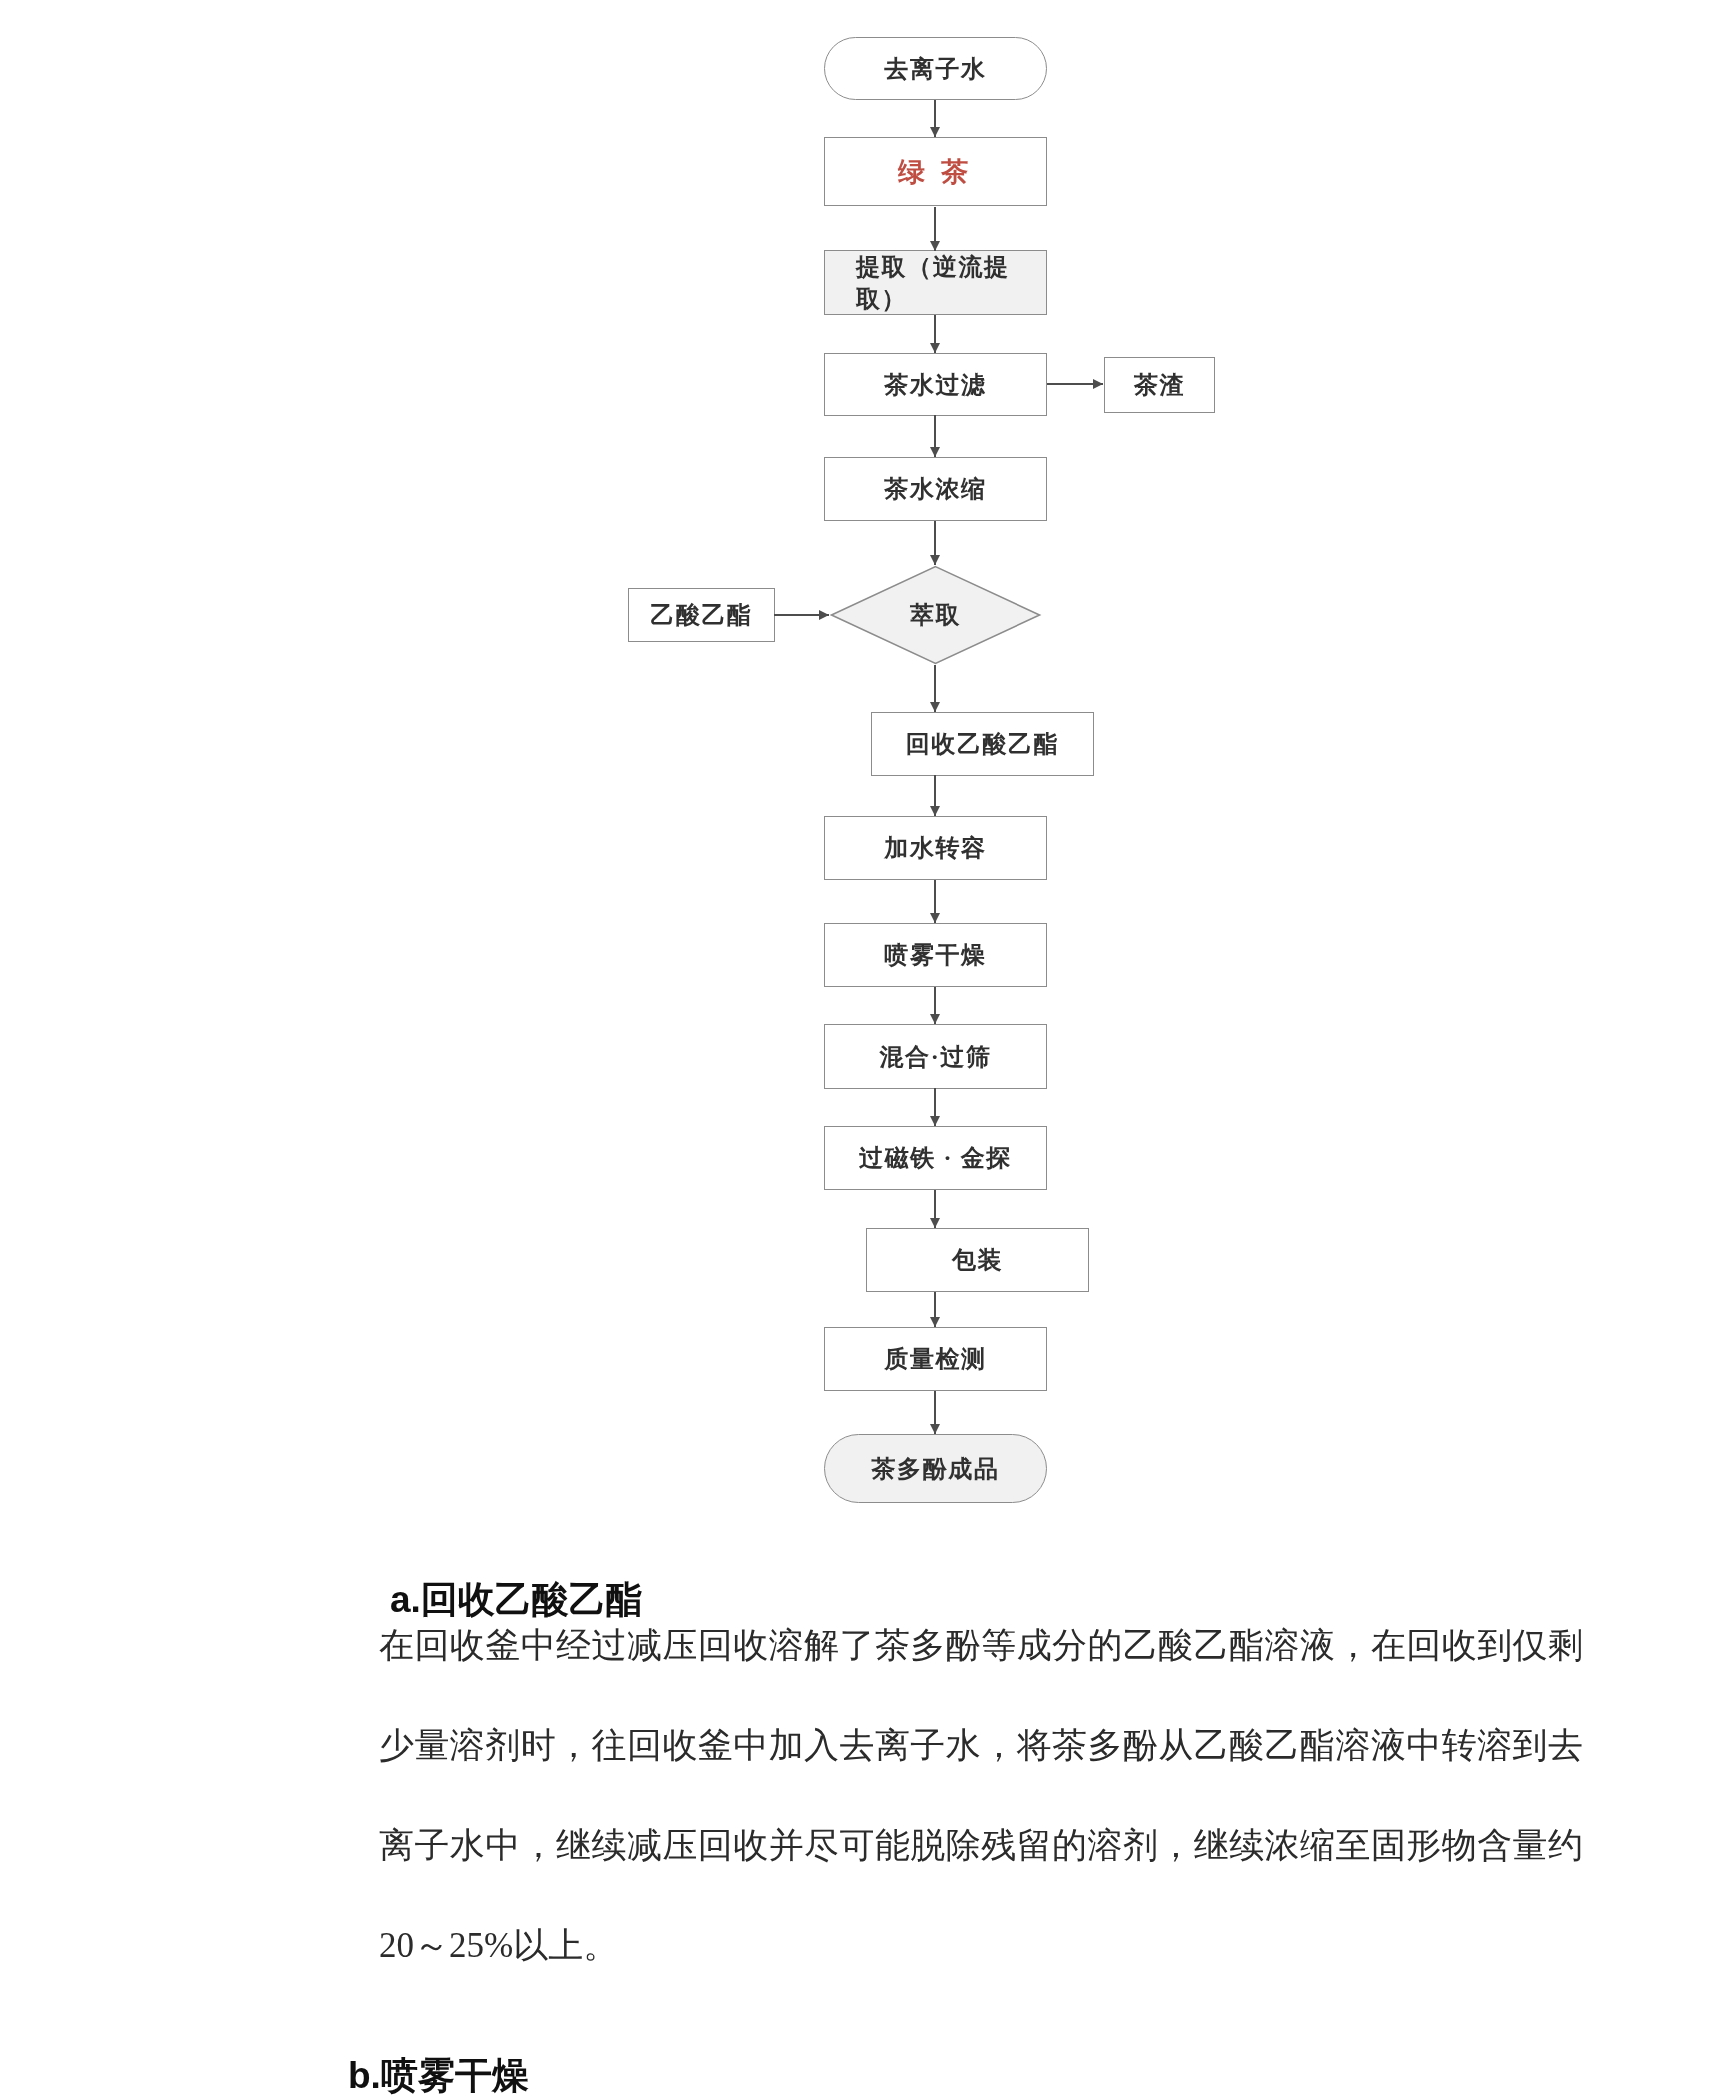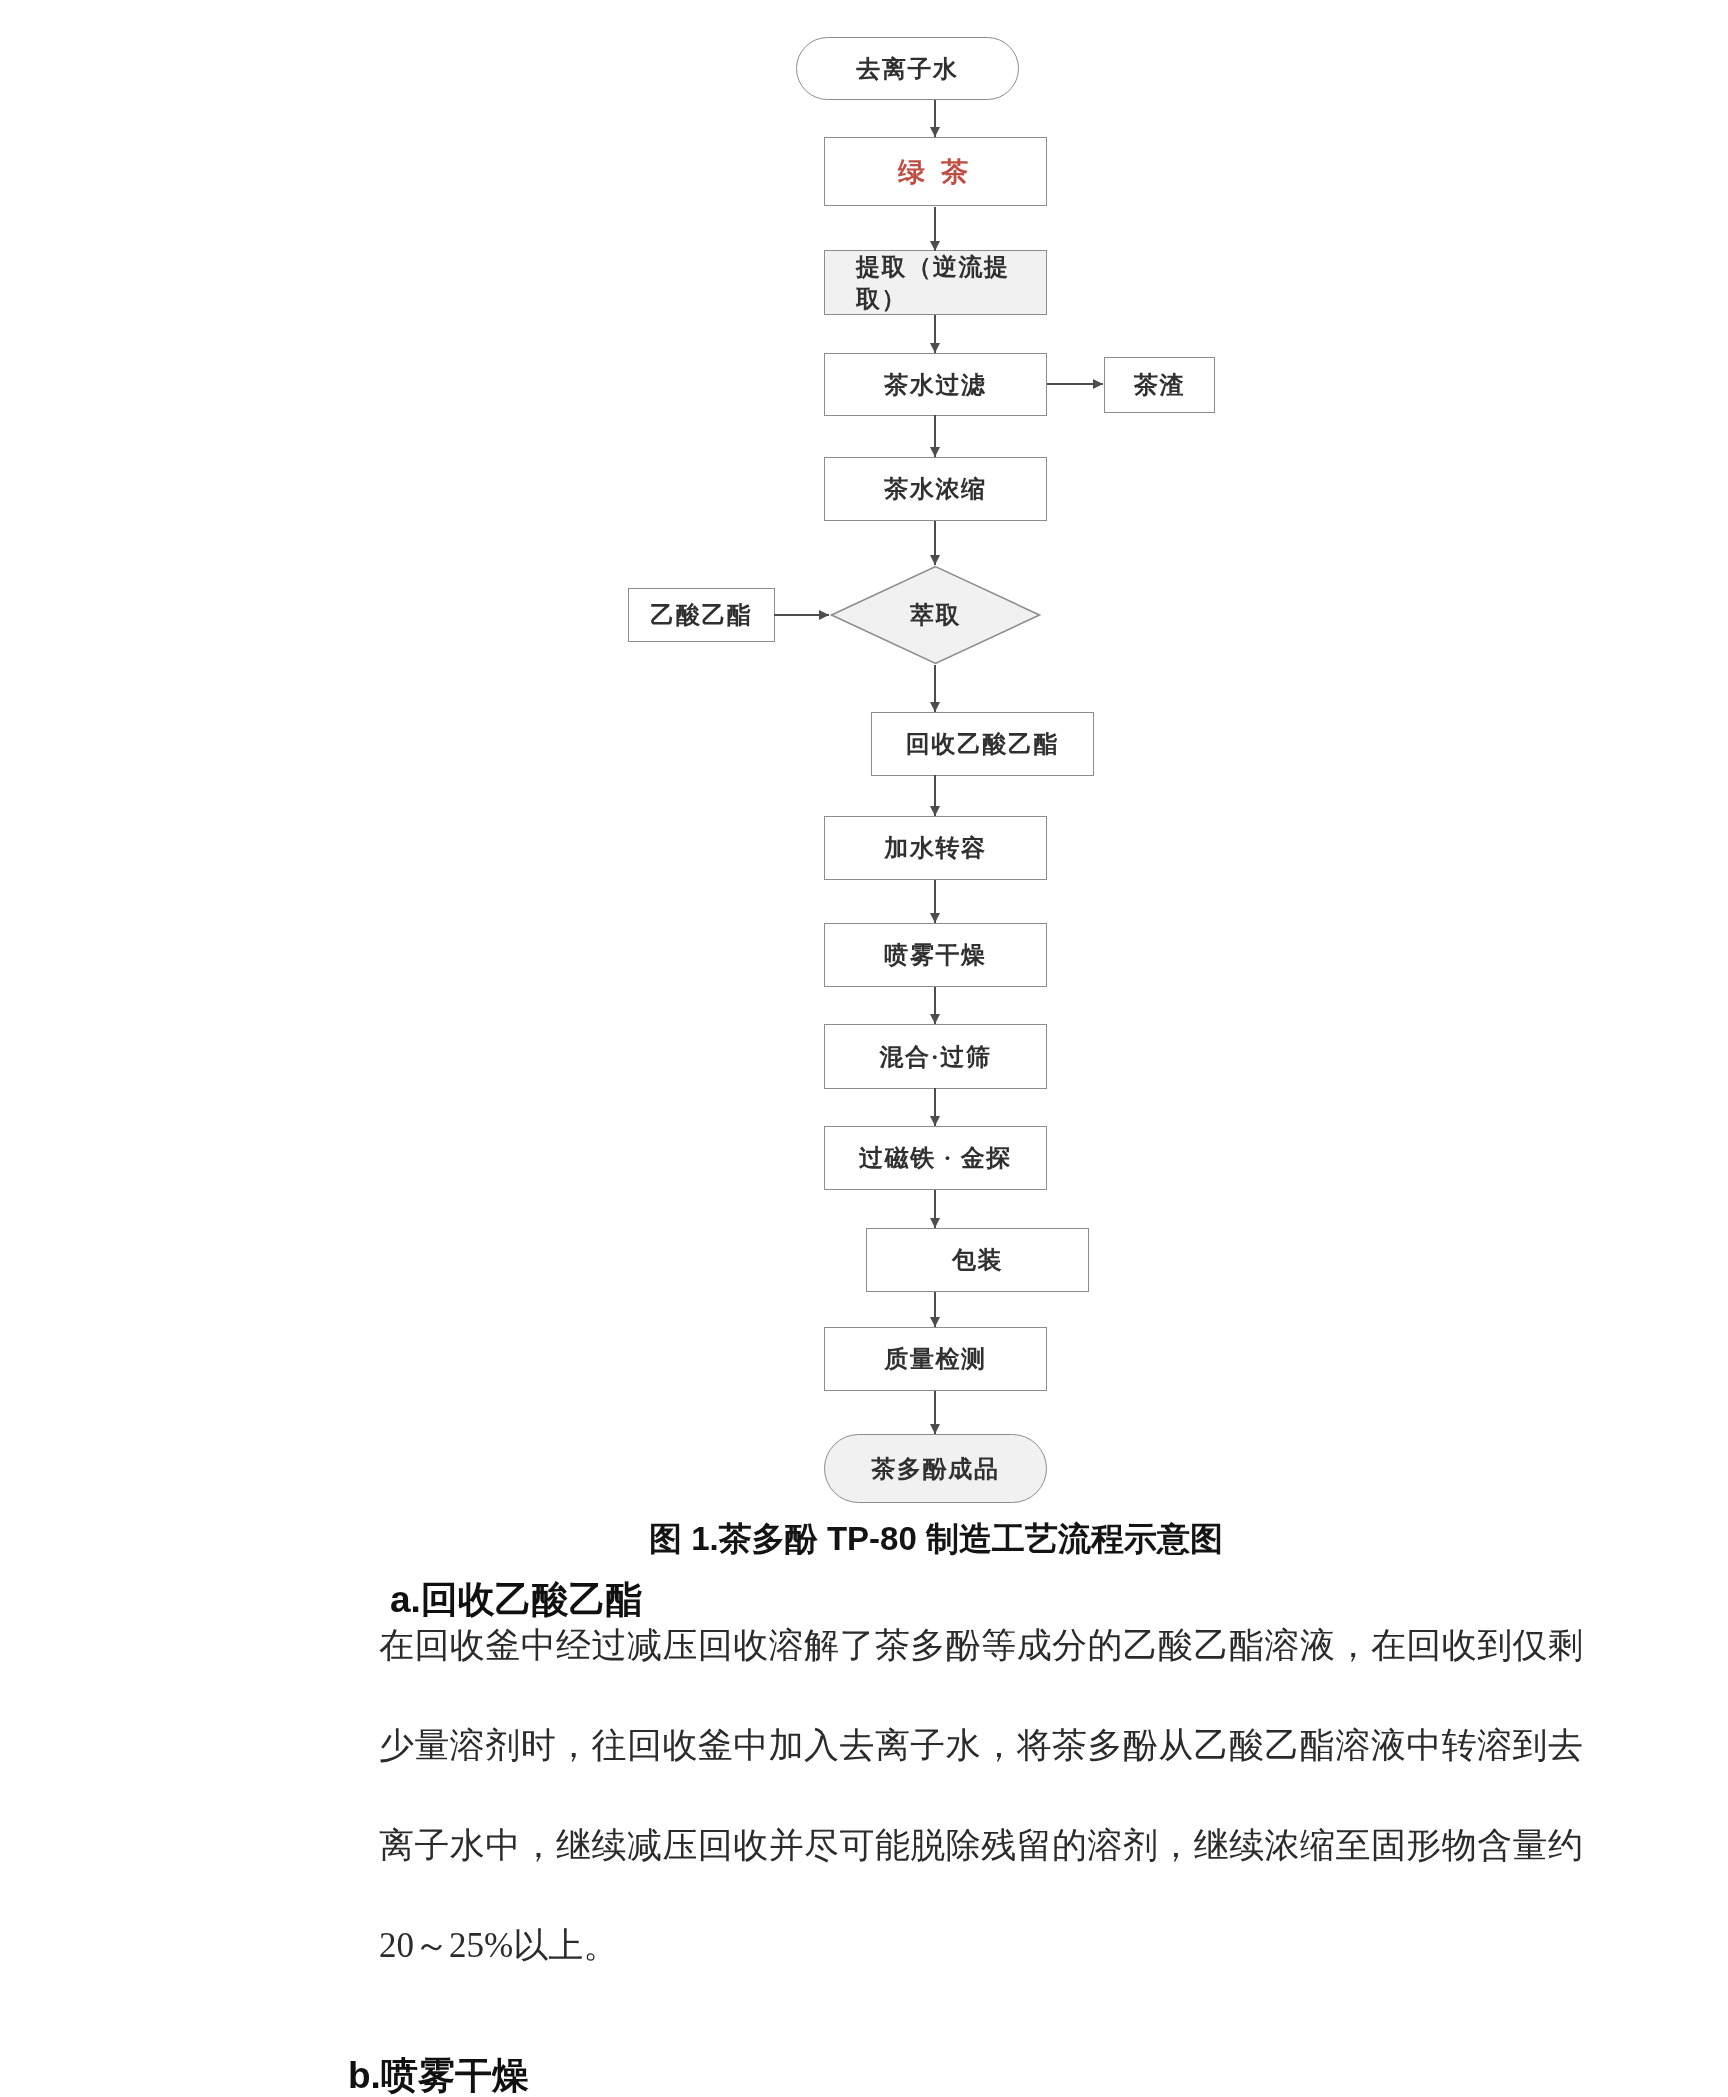--- a/index.html
+++ b/index.html
@@ -89,21 +89,21 @@
     font-family:"Liberation Serif", serif;
   }
 </style>
 </head>
 <body>
 
 <div class="page">
 
   <div class="flow">
 
-    <div class="node stadium" style="left:796px;top:37px;width:223px;height:63px;">
+    <div class="node stadium" style="left:824px;top:37px;width:223px;height:63px;">
       <span>去离子水</span>
     </div>
 
     <div class="node red-label" style="left:824px;top:137px;width:223px;height:69px;">
       <span>绿 茶</span>
     </div>
 
     <div class="node shaded" style="left:824px;top:250px;width:223px;height:65px;padding-left:31px;">
       <span>提取（逆流提取）</span>
     </div>
@@ -175,21 +175,20 @@
     <div class="arrow-v" style="left:934px;top:1088px;height:38px;"></div>
     <div class="arrow-v" style="left:934px;top:1190px;height:38px;"></div>
     <div class="arrow-v" style="left:934px;top:1292px;height:35px;"></div>
     <div class="arrow-v" style="left:934px;top:1391px;height:43px;"></div>
 
     <div class="arrow-h" style="left:1047px;top:383px;width:56px;"></div>
     <div class="arrow-h" style="left:774px;top:614px;width:55px;"></div>
 
   </div>
 
-  <div class="caption">图 1.茶多酚 TP-80 制造工艺流程示意图</div>
 
   <div class="section-heading heading-a">a.回收乙酸乙酯</div>
   <div class="body-text">在回收釜中经过减压回收溶解了茶多酚等成分的乙酸乙酯溶液，在回收到仅剩少量溶剂时，往回收釜中加入去离子水，将茶多酚从乙酸乙酯溶液中转溶到去离子水中，继续减压回收并尽可能脱除残留的溶剂，继续浓缩至固形物含量约 20～25%以上。</div>
 
   <div class="section-heading heading-b">b.喷雾干燥</div>
 
 </div>
 
 
 </body></html>

